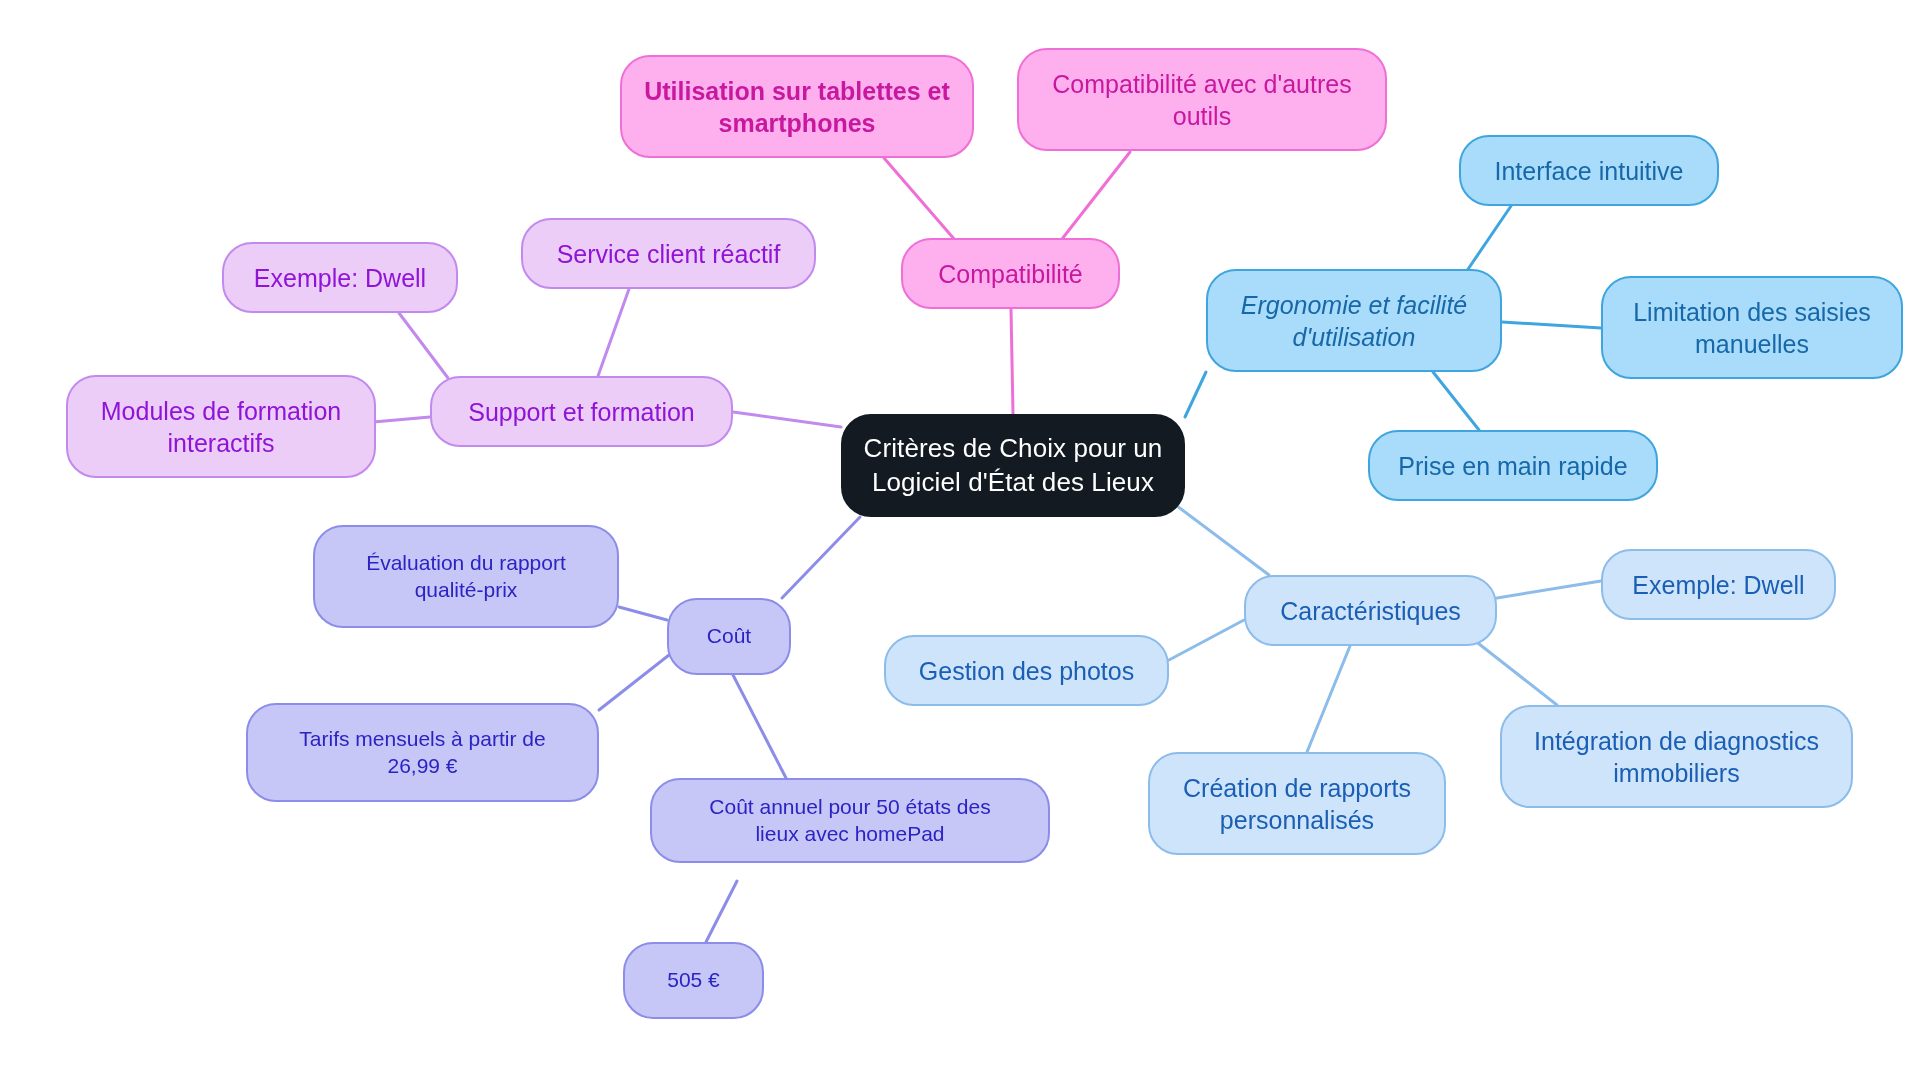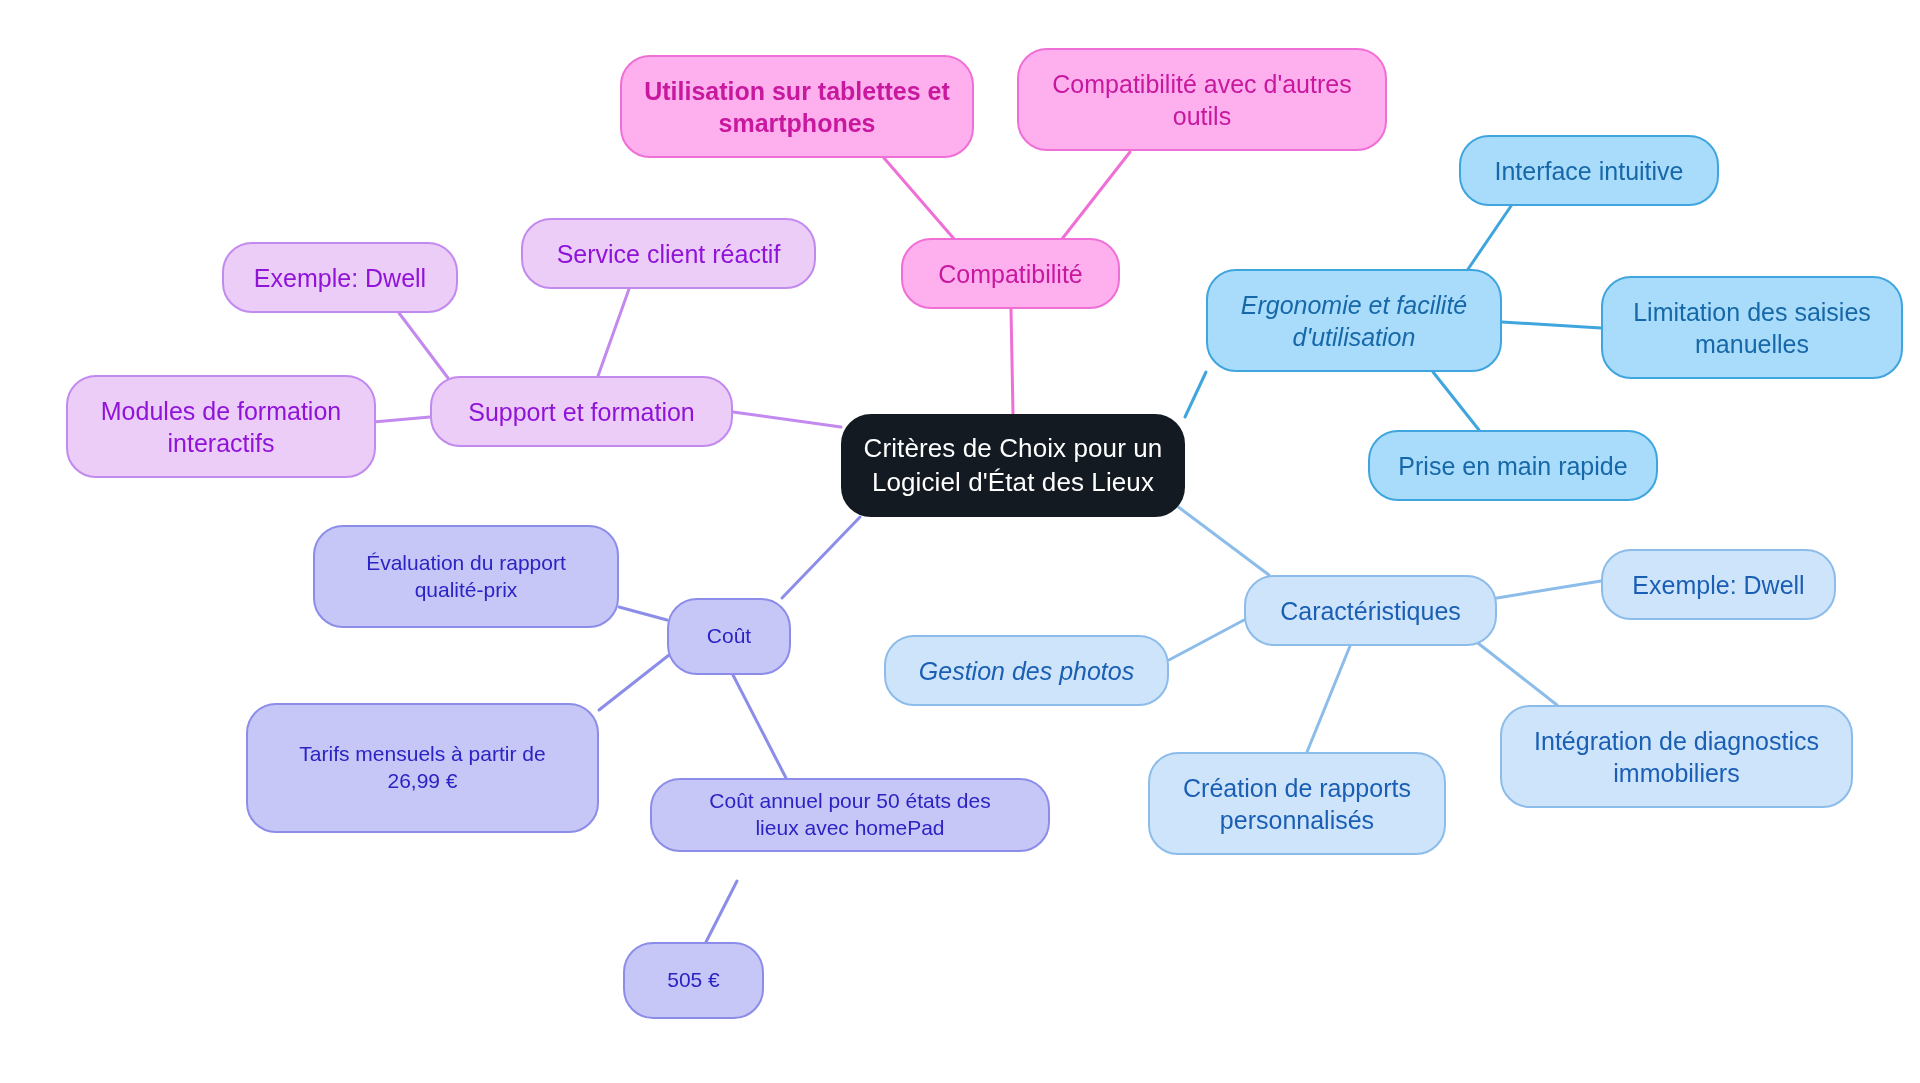--- a/index.html
+++ b/index.html
@@ -126,27 +126,27 @@
       <div class="node violet" style="left: 18px; top: 375px; width: 310px; height: 103px; margin-left: 48px;">Modules de formation
 interactifs</div>
       <div class="node skyblue" style="left: 1206px; top: 269px; width: 296px; height: 103px; font-style: italic;">Ergonomie et facilité
 d'utilisation</div>
       <div class="node skyblue" style="left: 1459px; top: 135px; width: 260px; height: 71px;">Interface intuitive</div>
       <div class="node skyblue" style="left: 1601px; top: 276px; width: 302px; height: 103px;">Limitation des saisies
 manuelles</div>
       <div class="node skyblue" style="left: 1368px; top: 430px; width: 290px; height: 71px;">Prise en main rapide</div>
       <div class="node paleblue" style="left: 1244px; top: 575px; width: 253px; height: 71px;">Caractéristiques</div>
       <div class="node paleblue" style="left: 1601px; top: 549px; width: 235px; height: 71px;">Exemple: Dwell</div>
-      <div class="node paleblue" style="left: 884px; top: 635px; width: 285px; height: 71px; font-style: italic;">Gestion des photos</div>
+      <div class="node paleblue" style="left: 884px; top: 635px; width: 285px; height: 71px;">Gestion des photos</div>
       <div class="node paleblue" style="left: 1500px; top: 705px; width: 353px; height: 103px;">Intégration de diagnostics
 immobiliers</div>
       <div class="node paleblue" style="left: 1148px; top: 752px; width: 298px; height: 103px;">Création de rapports
 personnalisés</div>
       <div class="node periwinkle" style="left: 667px; top: 598px; width: 124px; height: 77px;">Coût</div>
       <div class="node periwinkle" style="left: 313px; top: 525px; width: 306px; height: 103px;">Évaluation du rapport
 qualité-prix</div>
-      <div class="node periwinkle" style="left: 246px; top: 703px; width: 353px; height: 130px;">Tarifs mensuels à partir de
+      <div class="node periwinkle" style="left: 246px; top: 703px; width: 353px; height: 99px;">Tarifs mensuels à partir de
 26,99 €</div>
-      <div class="node periwinkle" style="left: 650px; top: 778px; width: 400px; height: 74px;">Coût annuel pour 50 états des
+      <div class="node periwinkle" style="left: 650px; top: 778px; width: 400px; height: 85px;">Coût annuel pour 50 états des
 lieux avec homePad</div>
       <div class="node periwinkle" style="left: 623px; top: 942px; width: 141px; height: 77px;">505 €</div>
     </div>
 </div>
 
 </body></html>

